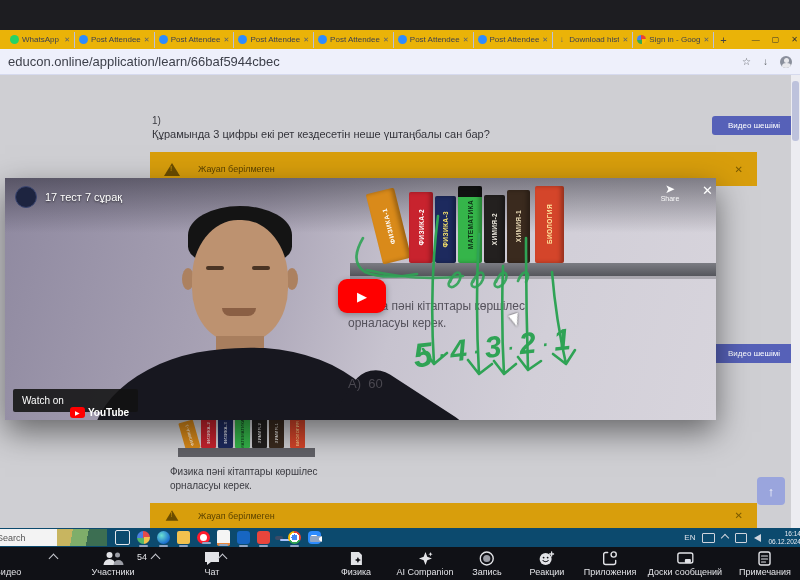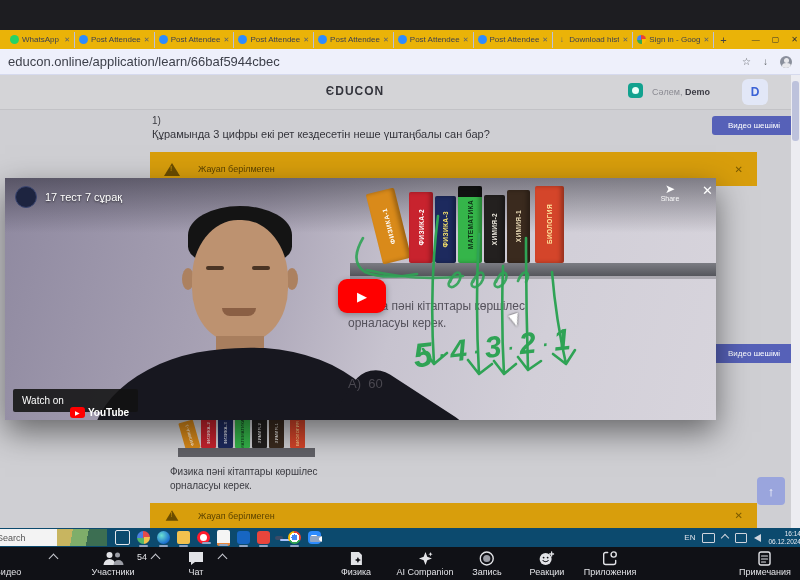--- a/index.html
+++ b/index.html
@@ -229,26 +229,20 @@
   <div id="addressbar" class="abs">
     <span id="url">educon.online/application/learn/66baf5944cbec</span>
     <div id="addr-icons">
       <span>☆</span>
       <span>↓</span>
       <span class="avatar-mini"></span>
     </div>
   </div>
 
   <div id="page" class="abs">
-    <div id="page-header">
-      <div id="logo">ЄDUCON</div>
-      <div id="header-teal"></div>
-      <div id="greeting"><span>Сәлем,</span> <b>Demo</b></div>
-      <div id="user-avatar">D</div>
-    </div>
 
     <div id="q-number">1)</div>
     <div id="q-text">Құрамында 3 цифры екі рет кездесетін неше үштаңбалы сан бар?</div>
 
     <div id="video-btn-1" class="video-btn">Видео шешімі</div>
     <div id="video-btn-2" class="video-btn">Видео шешімі</div>
 
     <div id="banner1" class="banner">
       <span class="warn-tri"></span>
       <span class="btext">Жауап берілмеген</span>
@@ -430,21 +424,21 @@
             <path d="M1,14 a6,6 0 0 1 12,0 z" fill="#e2e3e7"></path>
             <circle cx="15" cy="4" r="2.5" fill="#9b9da5"></circle>
             <path d="M11,14 a5,5 0 0 1 10,0 z" fill="#9b9da5"></path>
           </svg>
         </span>
       <span class="zlabel">Участники</span>
     </div>
     <span class="zcount" style="left:137px;">54</span>
     <span class="zchev" style="left:152px;"></span>
 
-    <div class="zi" style="left:196px;">
+    <div class="zi" style="left:212px;">
       <span class="zicon">
           <svg class="zic" width="16" height="15" viewBox="0 0 16 15">
             <path d="M1,1 h14 v10 h-8 l-4,3 v-3 h-2 z" fill="#e2e3e7"></path>
           </svg>
         </span>
       <span class="zlabel">Чат</span>
     </div>
     <span class="zchev" style="left:219px;"></span>
 
 
@@ -494,20 +488,29 @@
     <div class="zi" style="left:610px;">
       <span class="zicon">
           <svg class="zic" width="15" height="15" viewBox="0 0 15 15">
             <path d="M5,1.5 h-2 a2,2 0 0 0 -2,2 v8 a2,2 0 0 0 2,2 h8 a2,2 0 0 0 2,-2 v-2" fill="none" stroke="#e2e3e7" stroke-width="1.4" stroke-linecap="round"></path>
             <circle cx="11" cy="3.5" r="2.6" fill="none" stroke="#e2e3e7" stroke-width="1.4"></circle>
           </svg>
         </span>
       <span class="zlabel">Приложения</span>
     </div>
 
+    <div class="zi" style="left:685px;">
+      <span class="zicon">
+          <svg class="zic" width="17" height="15" viewBox="0 0 17 15">
+            <rect x="1" y="2" width="15" height="10" rx="2" fill="none" stroke="#e2e3e7" stroke-width="1.4"></rect>
+            <rect x="8" y="8" width="6" height="4" rx="1" fill="#e2e3e7"></rect>
+          </svg>
+        </span>
+      <span class="zlabel">Доски сообщений</span>
+    </div>
 
     <div class="zi" style="left:765px;">
       <span class="zicon">
           <svg class="zic" width="13" height="15" viewBox="0 0 13 15">
             <rect x="1" y="1" width="11" height="13" rx="2" fill="none" stroke="#e2e3e7" stroke-width="1.4"></rect>
             <path d="M3.5,5 h6 M3.5,8 h6 M3.5,11 h4" stroke="#e2e3e7" stroke-width="1.2" stroke-linecap="round"></path>
           </svg>
         </span>
       <span class="zlabel">Примечания</span>
     </div>

